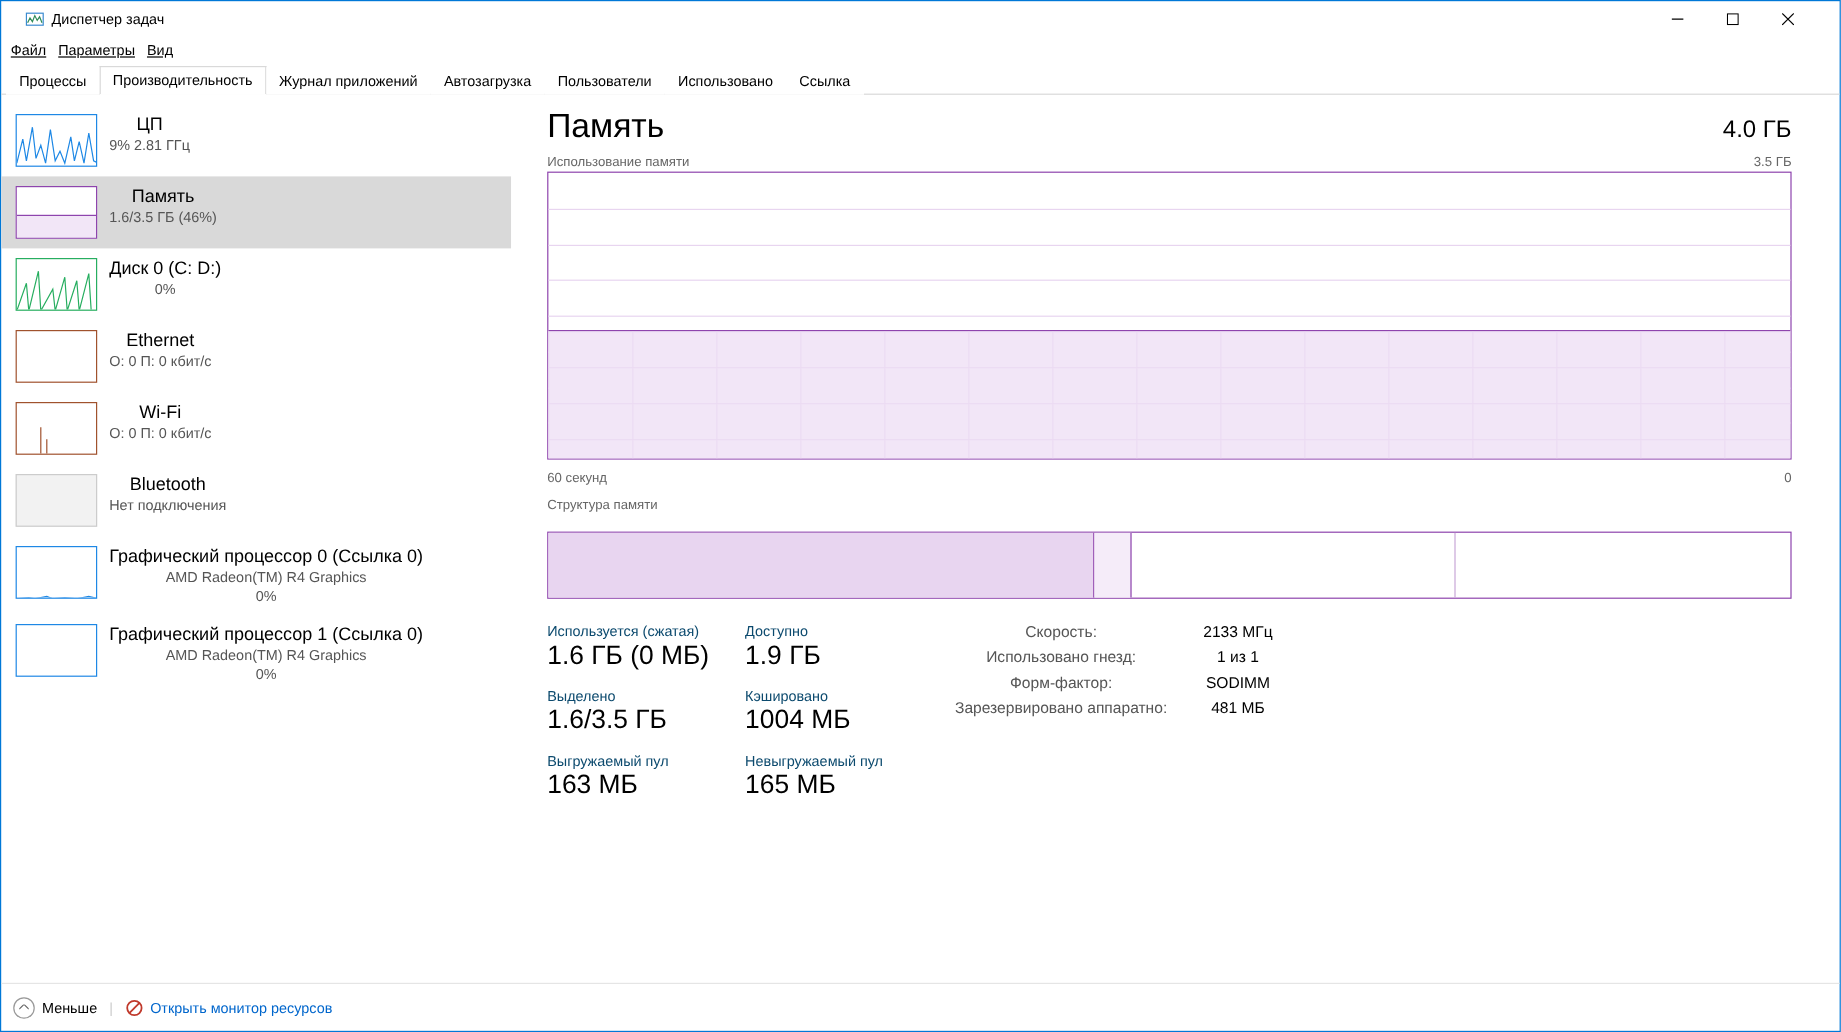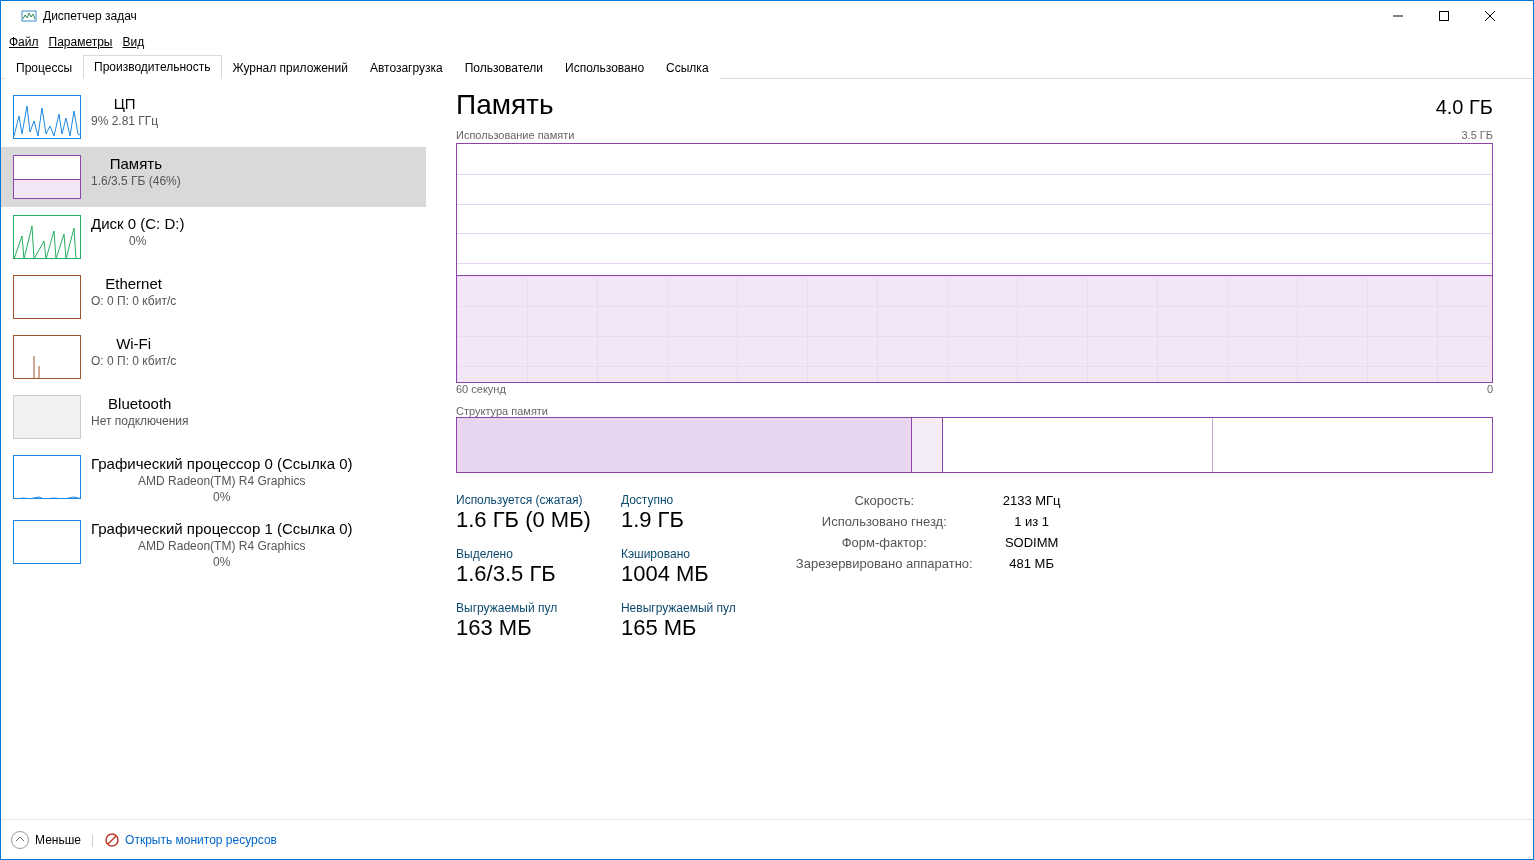--- a/index.html
+++ b/index.html
@@ -34,22 +34,22 @@
 .main-header { display: flex; justify-content: space-between; align-items: baseline; margin-bottom: 8px; }
 .main-title { font-size: 28px; font-weight: normal; }
 .main-total { font-size: 20px; }
 .chart-label-row { display: flex; justify-content: space-between; font-size: 11px; color: #666; margin-bottom: 2px; }
 .chart { border: 1px solid #8e44ad; height: 240px; position: relative; background: #fff; }
 .chart-grid-h { position: absolute; left: 0; right: 0; border-top: 1px solid #e8d5f0; }
 .chart-fill { position: absolute; left: 0; right: 0; bottom: 0; top: 55%; background: #f2e6f7; border-top: 1px solid #8e44ad; }
 .chart-fill::before { content: ""; pointer-events: none; position: absolute; inset: 0;
   background-image: linear-gradient(#e8d5f0 1px, transparent 1px), linear-gradient(90deg, #e8d5f0 1px, transparent 1px);
   background-size: 100% 30px, 70px 100%; opacity: .7; }
-.chart-axis { display: flex; justify-content: space-between; font-size: 11px; color: #666; margin-top: 0; margin-bottom: 10px; }
-.struct-label { font-size: 11px; color: #666; margin-bottom: 0; }
+.chart-axis { display: flex; justify-content: space-between; font-size: 11px; color: #666; margin-top: 10px; margin-bottom: 10px; }
+.struct-label { font-size: 11px; color: #666; margin-bottom: 16px; }
 .struct { border: 1px solid #8e44ad; height: 56px; display: flex; margin-bottom: 20px; }
 .struct-used { background: #e8d5f0; border-right: 1px solid #8e44ad; width: 44%; }
 .struct-mod { background: #f5ecf9; border-right: 1px solid #8e44ad; width: 3%; }
 .struct-standby { border-right: 1px solid #c8a8d8; width: 26%; }
 .struct-free { flex: 1; }
 .stats { display: flex; gap: 60px; }
 .stats-left { display: grid; grid-template-columns: auto auto; column-gap: 30px; row-gap: 14px; }
 .stat-block { display: flex; flex-direction: column; }
 .stat-label { font-size: 12px; color: #0c4a6e; }
 .stat-value { font-size: 22px; }

